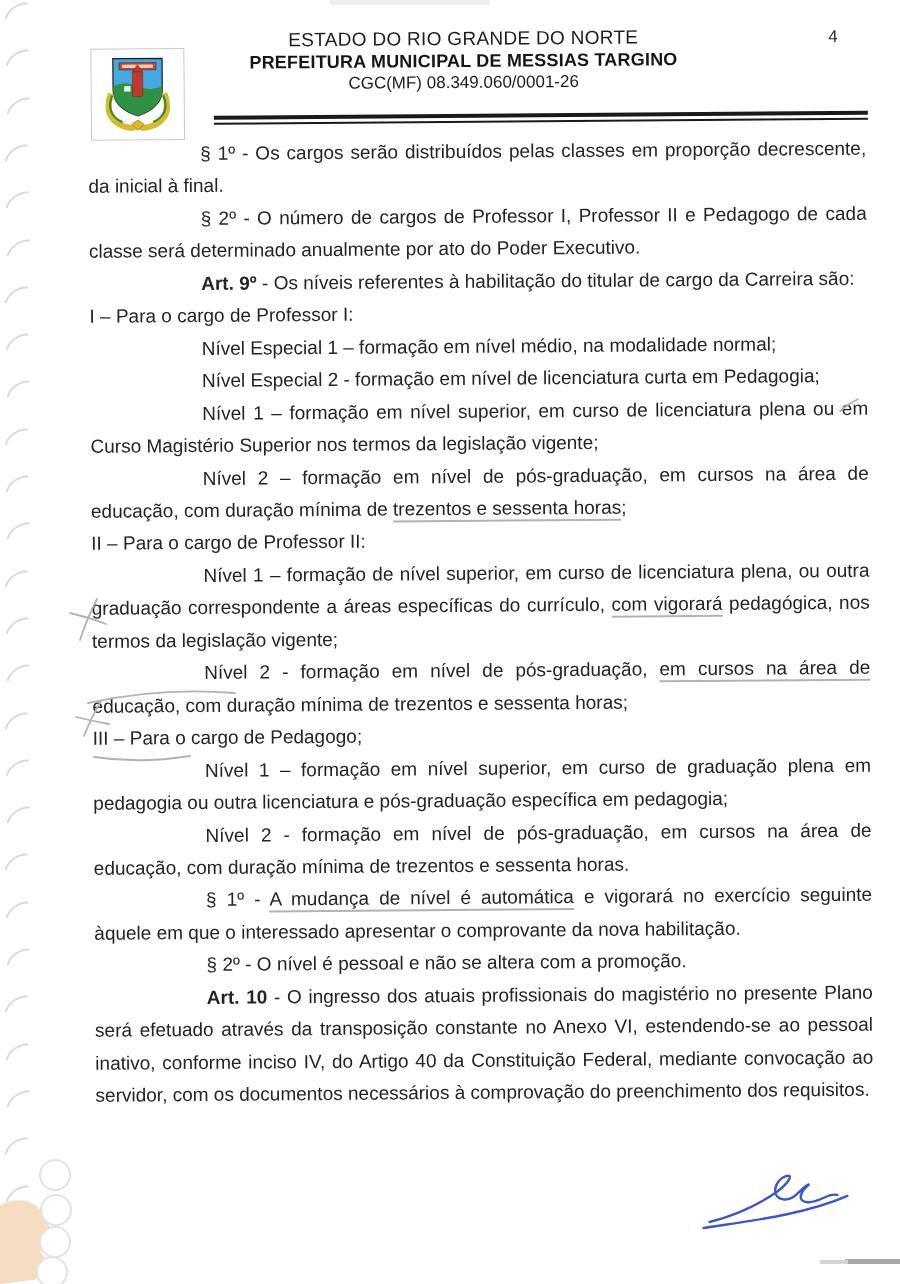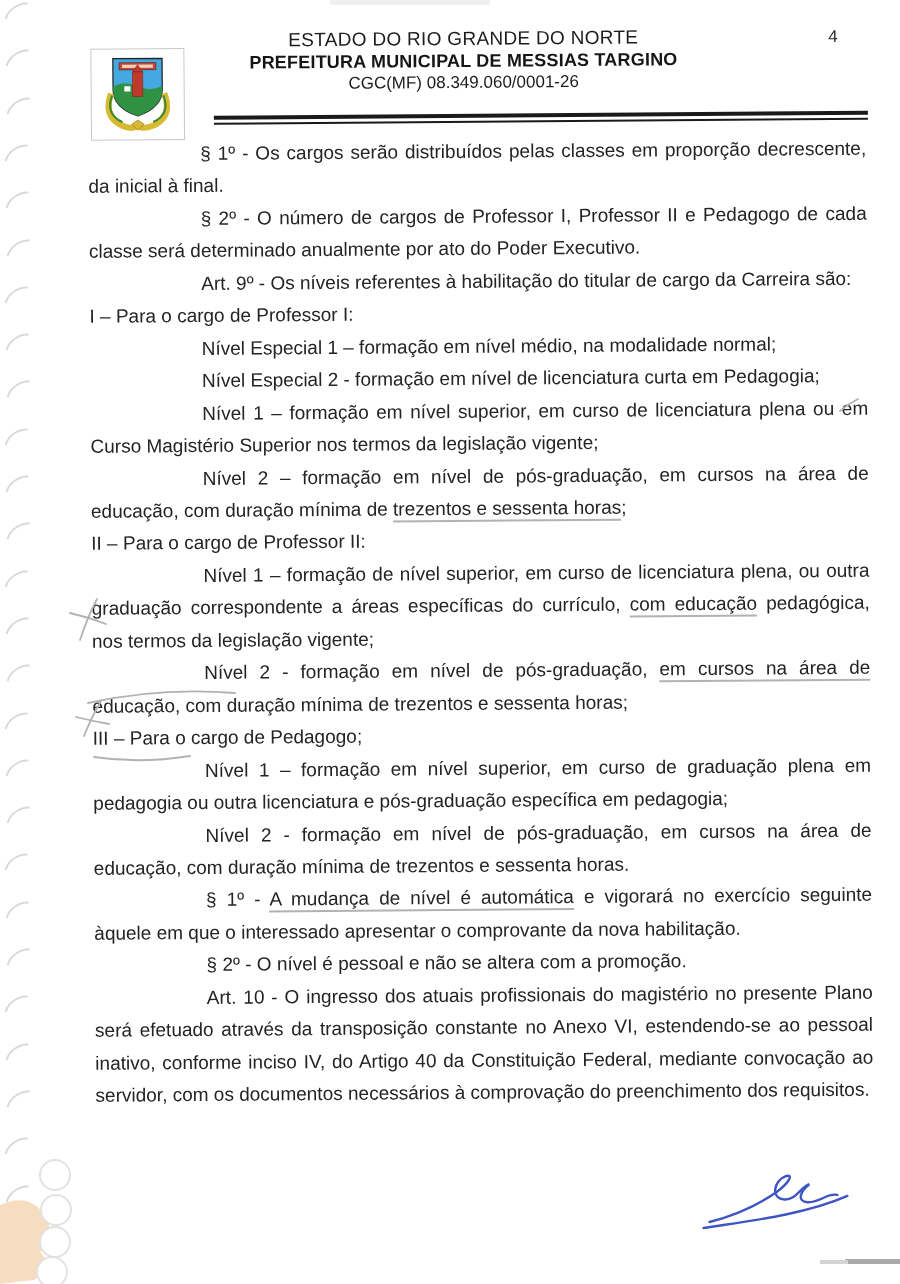--- a/index.html
+++ b/index.html
@@ -22,21 +22,21 @@
 
   
   .logo-box{position:absolute;top:46px;left:95px;width:92px;height:90px;
     border:1px solid #c9c9c9;background:#fff;display:flex;align-items:center;justify-content:center;}
 
   
   .doc-body{position:absolute;top:136px;left:92px;width:778px;
     font-size:19px;line-height:32.45px;color:#242424;}
   .para{margin:0;text-align:justify;text-indent:112px;}
   .para.flush{text-indent:0;text-align:left;}
-  .seg-bold{font-weight:400;margin-top:40px;}
+  .seg-bold{font-weight:700;margin-top:40px;}
   .seg-underline{border-bottom:2px solid #b2b2b2;padding-bottom:1px;}
 
   
   .binding-arcs{position:absolute;inset:0;pointer-events:none;}
   .arc{position:absolute;width:34px;height:26px;border-radius:50%;
     border:2px solid transparent;border-top-color:#d9d9d9;transform:rotate(-35deg);}
 
   .overlay{position:absolute;inset:0;pointer-events:none;}
 </style>
 </head>
@@ -131,21 +131,21 @@
   <div class="doc-body">
       <p class="para"><span>§ 1º - Os cargos serão distribuídos pelas classes em proporção decrescente, da inicial à final.</span></p>
       <p class="para"><span>§ 2º - O número de cargos de Professor I, Professor II e Pedagogo de cada classe será determinado anualmente por ato do Poder Executivo.</span></p>
       <p class="para"><span class="seg-bold">Art. 9º</span><span> - Os níveis referentes à habilitação do titular de cargo da Carreira são:</span></p>
       <p class="para flush"><span>I – Para o cargo de Professor I:</span></p>
       <p class="para"><span>Nível Especial 1 – formação em nível médio, na modalidade normal;</span></p>
       <p class="para"><span>Nível Especial 2 - formação em nível de licenciatura curta em Pedagogia;</span></p>
       <p class="para"><span>Nível 1 – formação em nível superior, em curso de licenciatura plena ou em Curso Magistério Superior nos termos da legislação vigente;</span></p>
       <p class="para"><span>Nível 2 – formação em nível de pós-graduação, em cursos na área de educação, com duração mínima de </span><span class="seg-underline">trezentos e sessenta horas</span><span>;</span></p>
       <p class="para flush"><span>II – Para o cargo de Professor II:</span></p>
-      <p class="para"><span>Nível 1 – formação de nível superior, em curso de licenciatura plena, ou outra graduação correspondente a áreas específicas do currículo, </span><span class="seg-underline">com educação</span><span> pedagógica, nos termos da legislação vigente;</span></p>
+      <p class="para"><span>Nível 1 – formação de nível superior, em curso de licenciatura plena, ou outra graduação correspondente a áreas específicas do currículo, </span><span class="seg-underline">com vigorará</span><span> pedagógica, nos termos da legislação vigente;</span></p>
       <p class="para"><span>Nível 2 - formação em nível de pós-graduação, </span><span class="seg-underline">em cursos na área de</span><span> educação, com duração mínima de trezentos e sessenta horas;</span></p>
       <p class="para flush"><span>III – Para o cargo de Pedagogo;</span></p>
       <p class="para"><span>Nível 1 – formação em nível superior, em curso de graduação plena em pedagogia ou outra licenciatura e pós-graduação específica em pedagogia;</span></p>
       <p class="para"><span>Nível 2 - formação em nível de pós-graduação, em cursos na área de educação, com duração mínima de trezentos e sessenta horas.</span></p>
       <p class="para"><span>§ 1º - </span><span class="seg-underline">A mudança de nível é automática</span><span> e vigorará no exercício seguinte àquele em que o interessado apresentar o comprovante da nova habilitação.</span></p>
       <p class="para"><span>§ 2º - O nível é pessoal e não se altera com a promoção.</span></p>
       <p class="para"><span class="seg-bold">Art. 10</span><span> - O ingresso dos atuais profissionais do magistério no presente Plano será efetuado através da transposição constante no Anexo VI, estendendo-se ao pessoal inativo, conforme inciso IV, do Artigo 40 da Constituição Federal, mediante convocação ao servidor, com os documentos necessários à comprovação do preenchimento dos requisitos.</span></p>
     </div>
 
   <svg width="160" height="62" viewBox="0 0 160 62" style="position:absolute;left:695px;top:1172px;">

